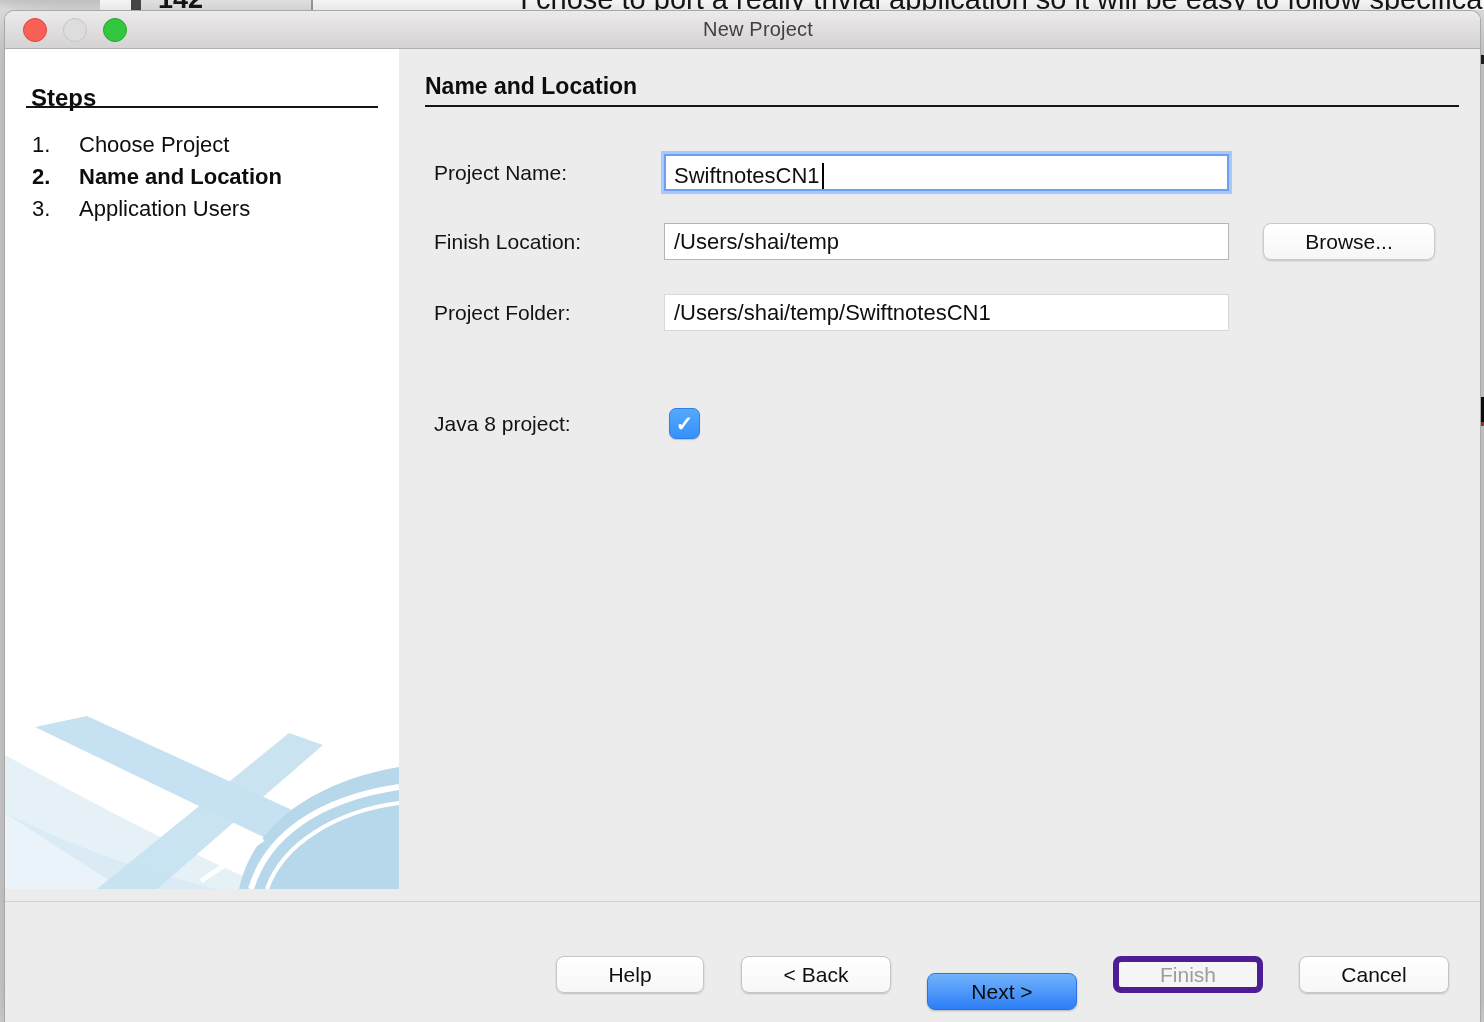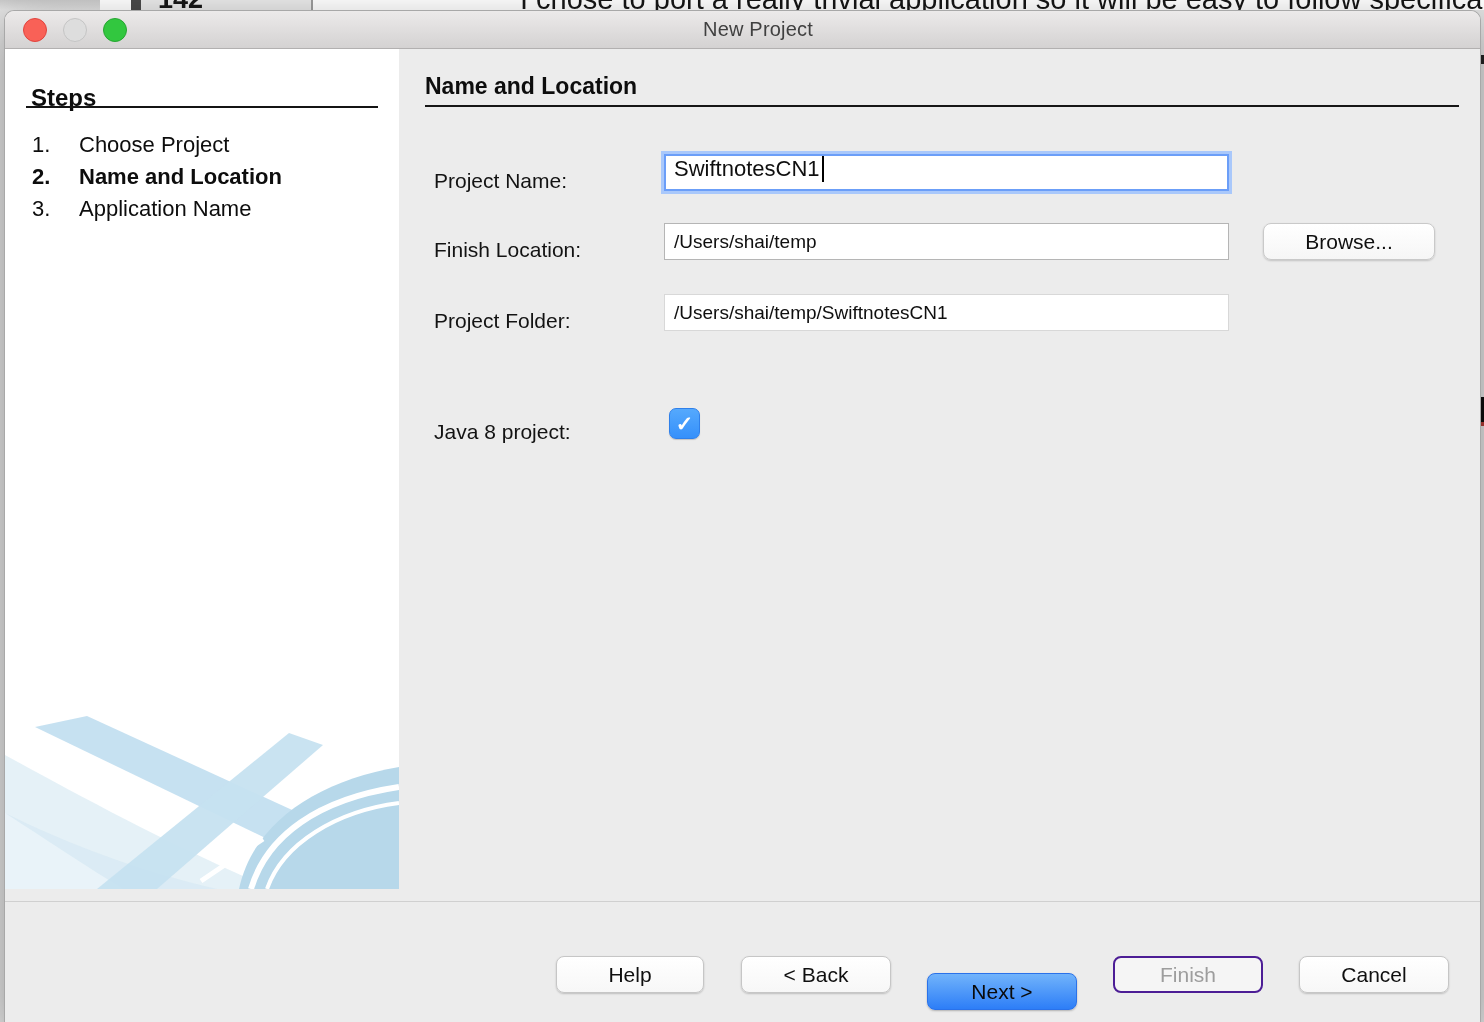--- a/index.html
+++ b/index.html
@@ -61,40 +61,40 @@
   .step-num   { width:47px; }
   .step-row.active { font-weight:700; }
 
   .swoosh { position:absolute; left:0; bottom:0; width:394px; height:176px; }
 
   
   .main { position:absolute; left:394px; top:0; width:1083px; height:840px; }
   .main-heading { position:absolute; left:26px; top:24px; font-size:23px; font-weight:700; color:#0d0d0d; }
   .main-rule    { position:absolute; left:26px; top:56px; width:1034px; height:2px; background:#161616; }
 
-  .flabel { position:absolute; left:35px; font-size:21px; color:#131313; line-height:37px;margin-top:8px; }
+  .flabel { position:absolute; left:35px; font-size:21px; color:#131313; line-height:37px; }
   .lbl-name     { top:105px; }
   .lbl-location { top:174px; }
   .lbl-folder   { top:245px; }
   .lbl-java8    { top:359px; line-height:31px; }
 
   .tf {
     position:absolute; left:265px; width:565px; height:37px;
     background:#fff; border:1px solid #b5b5b5;
     font-family:"Liberation Sans", sans-serif;
-    font-size:19px; color:#0f0f0f; padding:12px 9px;
+    font-size:22px; color:#0f0f0f; padding:12px 9px;
   }
   .tf-location { top:174px; }
   .tf-folder   { top:245px; border-color:#d8d8d8; }
 
   .tf-name {
     position:absolute; left:265px; top:105px; width:565px; height:37px;
     background:#fff; border:2px solid #6b9ef8;
     box-shadow:0 0 0 3px #a9c8fb;
-    display:flex; align-items:flex-start; padding:0 8px;
+    display:flex; align-items:flex-end; padding:0 8px;
     font-size:22px; color:#0f0f0f;
   }
   .caret { width:2px; height:26px; background:#000; margin-left:2px; }
 
   .browse-btn {
     position:absolute; left:864px; top:174px; width:172px; height:37px;
     background:linear-gradient(#ffffff,#f6f6f6);
     border:1px solid #c9c9c9; border-radius:8px;
     box-shadow:0 1px 2px rgba(0,0,0,.18);
     font-family:"Liberation Sans", sans-serif;
@@ -128,21 +128,21 @@
   .btn-help   { left:551px;  width:148px;justify-content:center; }
   .btn-back   { left:736px;  width:150px;align-items:center; }
   .btn-next   { left:922px;  width:150px;
     background:linear-gradient(#71b3fb,#2d7ef7);
     border:1px solid #2a72ea;
     box-shadow:0 1px 2px rgba(0,0,0,.25);
     color:#0a0a0a;
     margin-top:17px;
   }
   .btn-finish { left:1108px; width:150px;
-    background:#f5f5f5; border:2px solid #4c1d95; color:#9d9d9d; box-shadow:none;
+    background:#f5f5f5; border:6px solid #4c1d95; color:#9d9d9d; box-shadow:none;
   }
   .btn-cancel { left:1294px; width:150px; }
 </style>
 </head>
 <body>
 
 <div class="top-strip">
   <div class="ts-gray"></div>
   <div class="ts-dark"></div>
   <div class="ts-numbg"></div>
@@ -174,21 +174,21 @@
         <div class="step-row">
           <span class="step-num">1.</span>
           <span class="step-label">Choose Project</span>
         </div>
         <div class="step-row active">
           <span class="step-num">2.</span>
           <span class="step-label">Name and Location</span>
         </div>
         <div class="step-row">
           <span class="step-num">3.</span>
-          <span class="step-label">Application Name</span>
+          <span class="step-label">Application Users</span>
         </div>
       </div>
 
       <svg class="swoosh" viewBox="0 0 394 176" preserveAspectRatio="none">
         <path fill="#cfe5f1" opacity="0.55" d="M0,42 C70,80 160,130 268,176 L118,176 C70,146 28,118 0,100 Z"></path>
         <path fill="#cfe5f1" opacity="0.45" d="M0,100 C60,130 140,160 212,176 L0,176 Z"></path>
         <path fill="#bcdcee" opacity="0.85" d="M30,14 L82,3 L394,146 L394,176 L366,176 Z"></path>
         <path fill="#c6e1f0" opacity="0.95" d="M92,176 L284,20 L318,32 L152,176 Z"></path>
         <path fill="#b7d8ea" d="M394,54 C312,68 248,110 234,176 L394,176 Z"></path>
         <path d="M246,176 C262,122 314,86 394,74" stroke="#ffffff" stroke-width="6" fill="none"></path>

